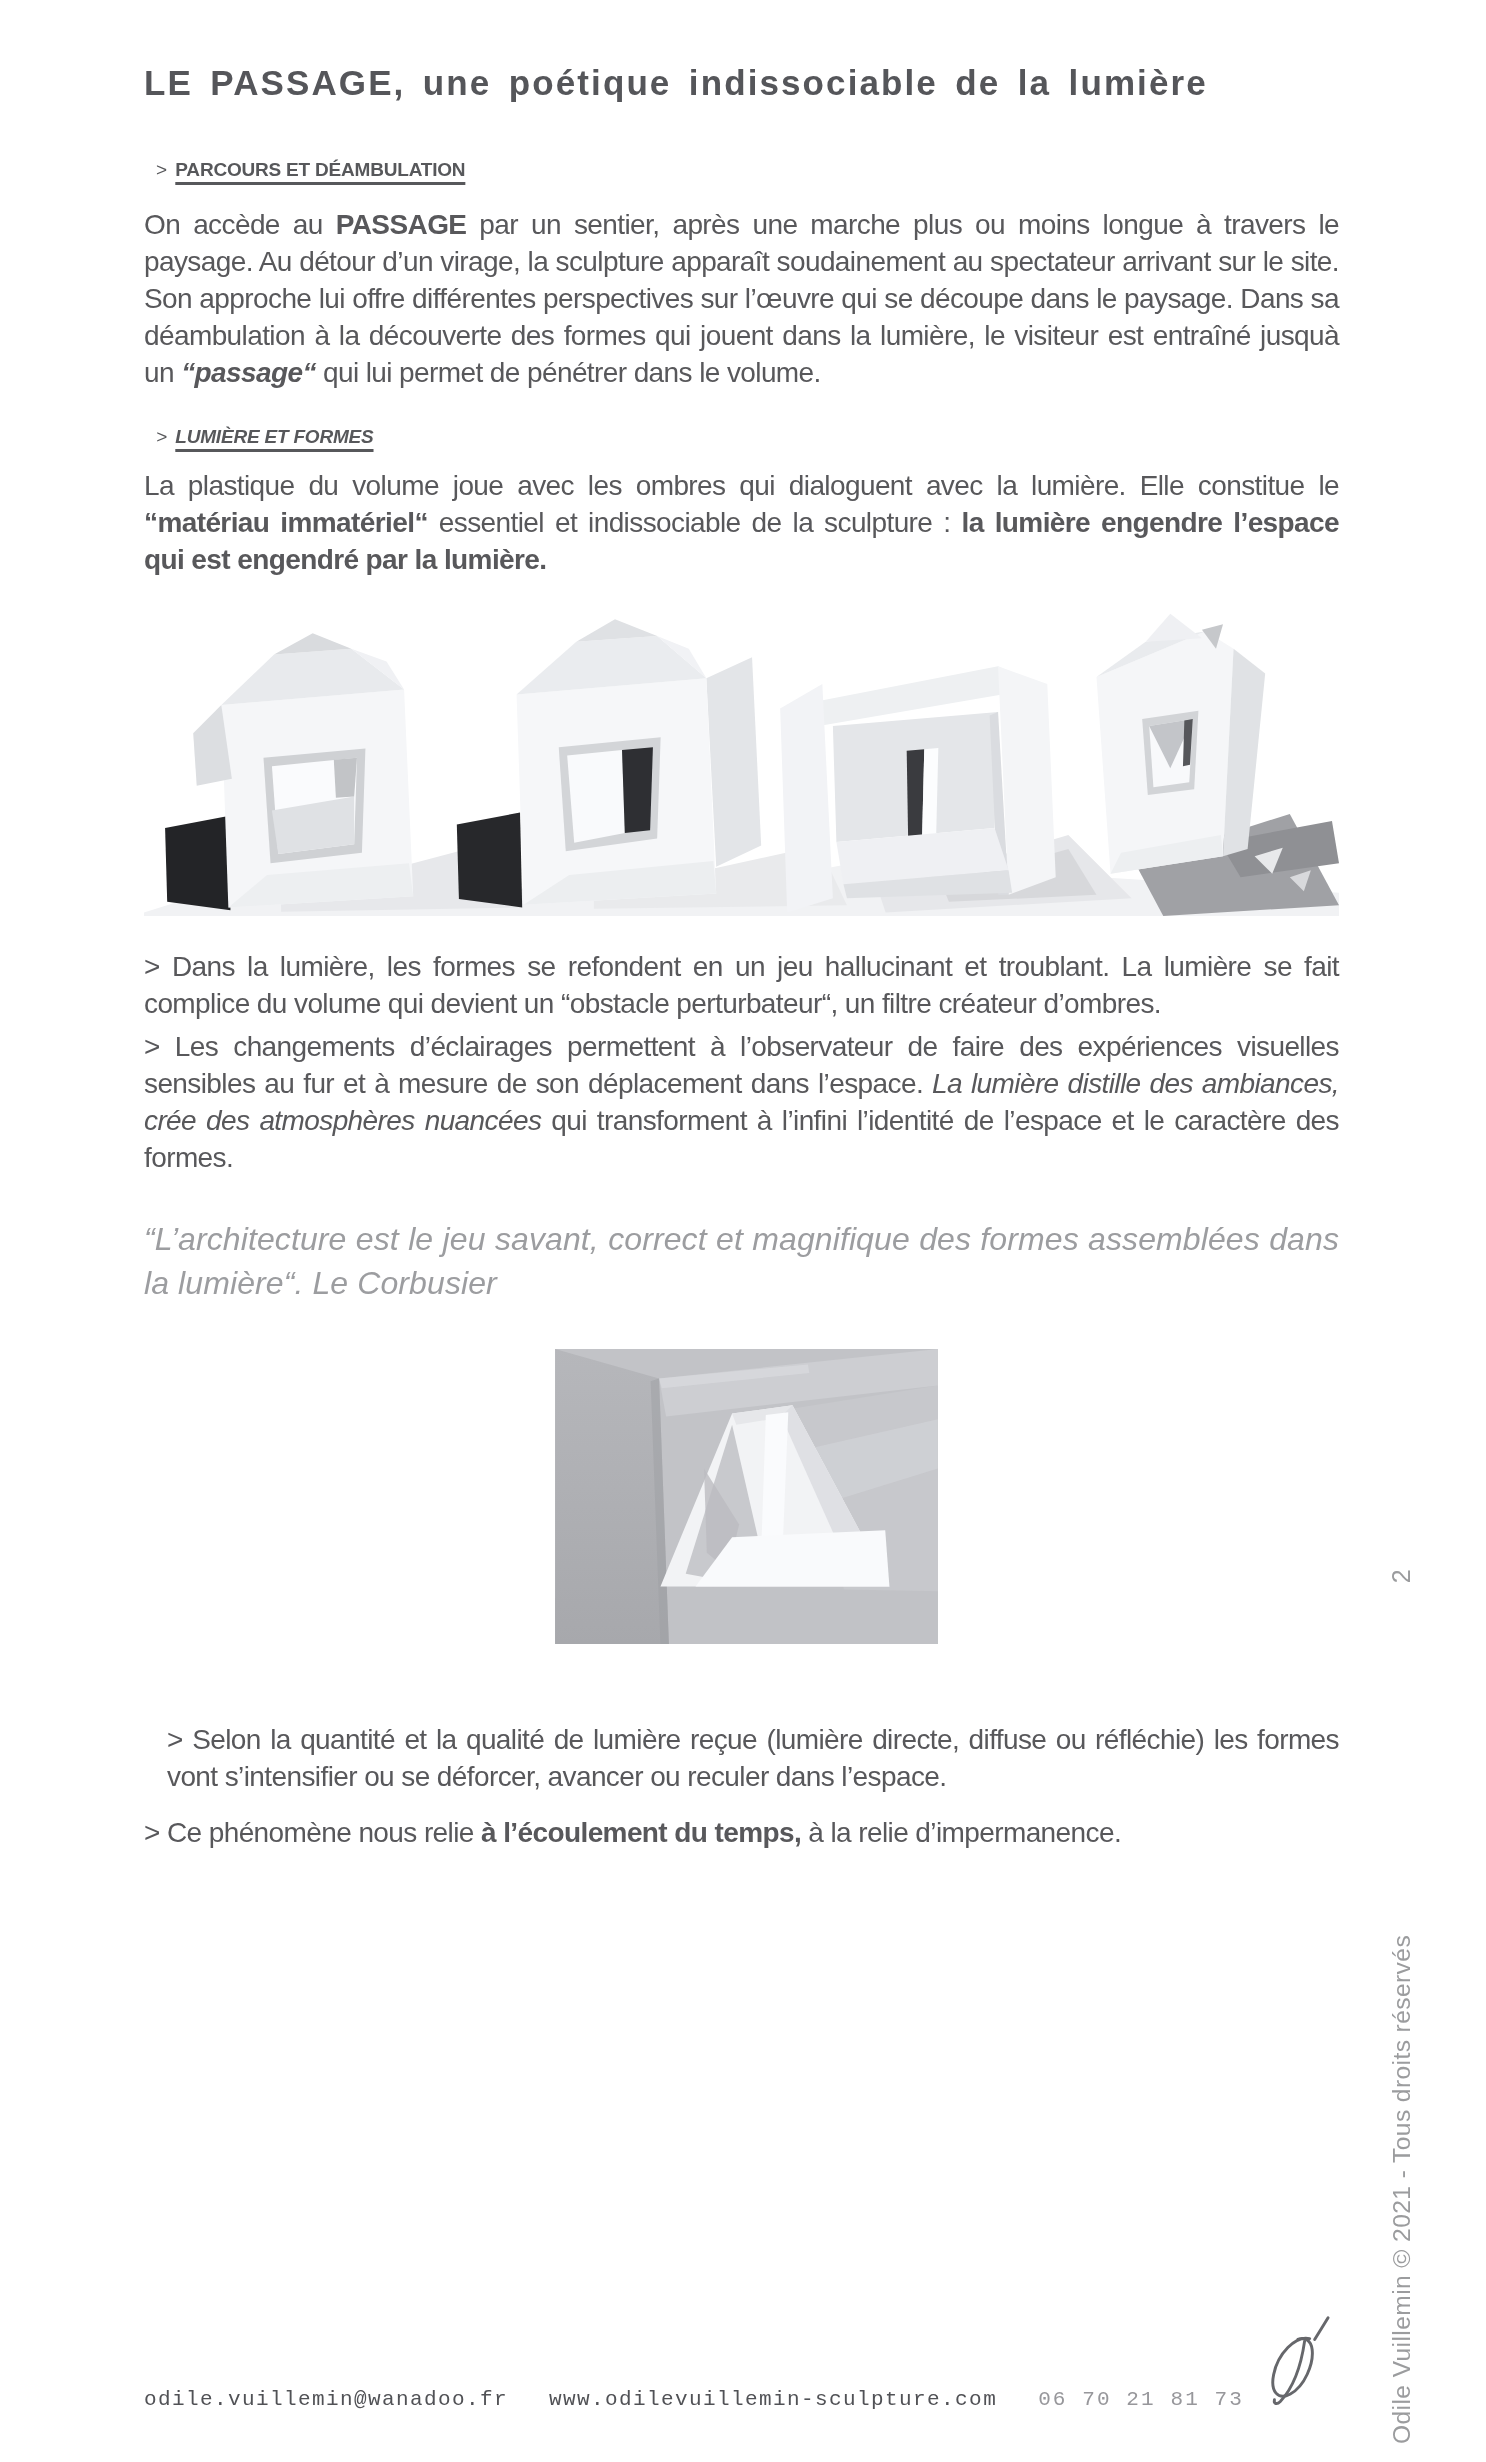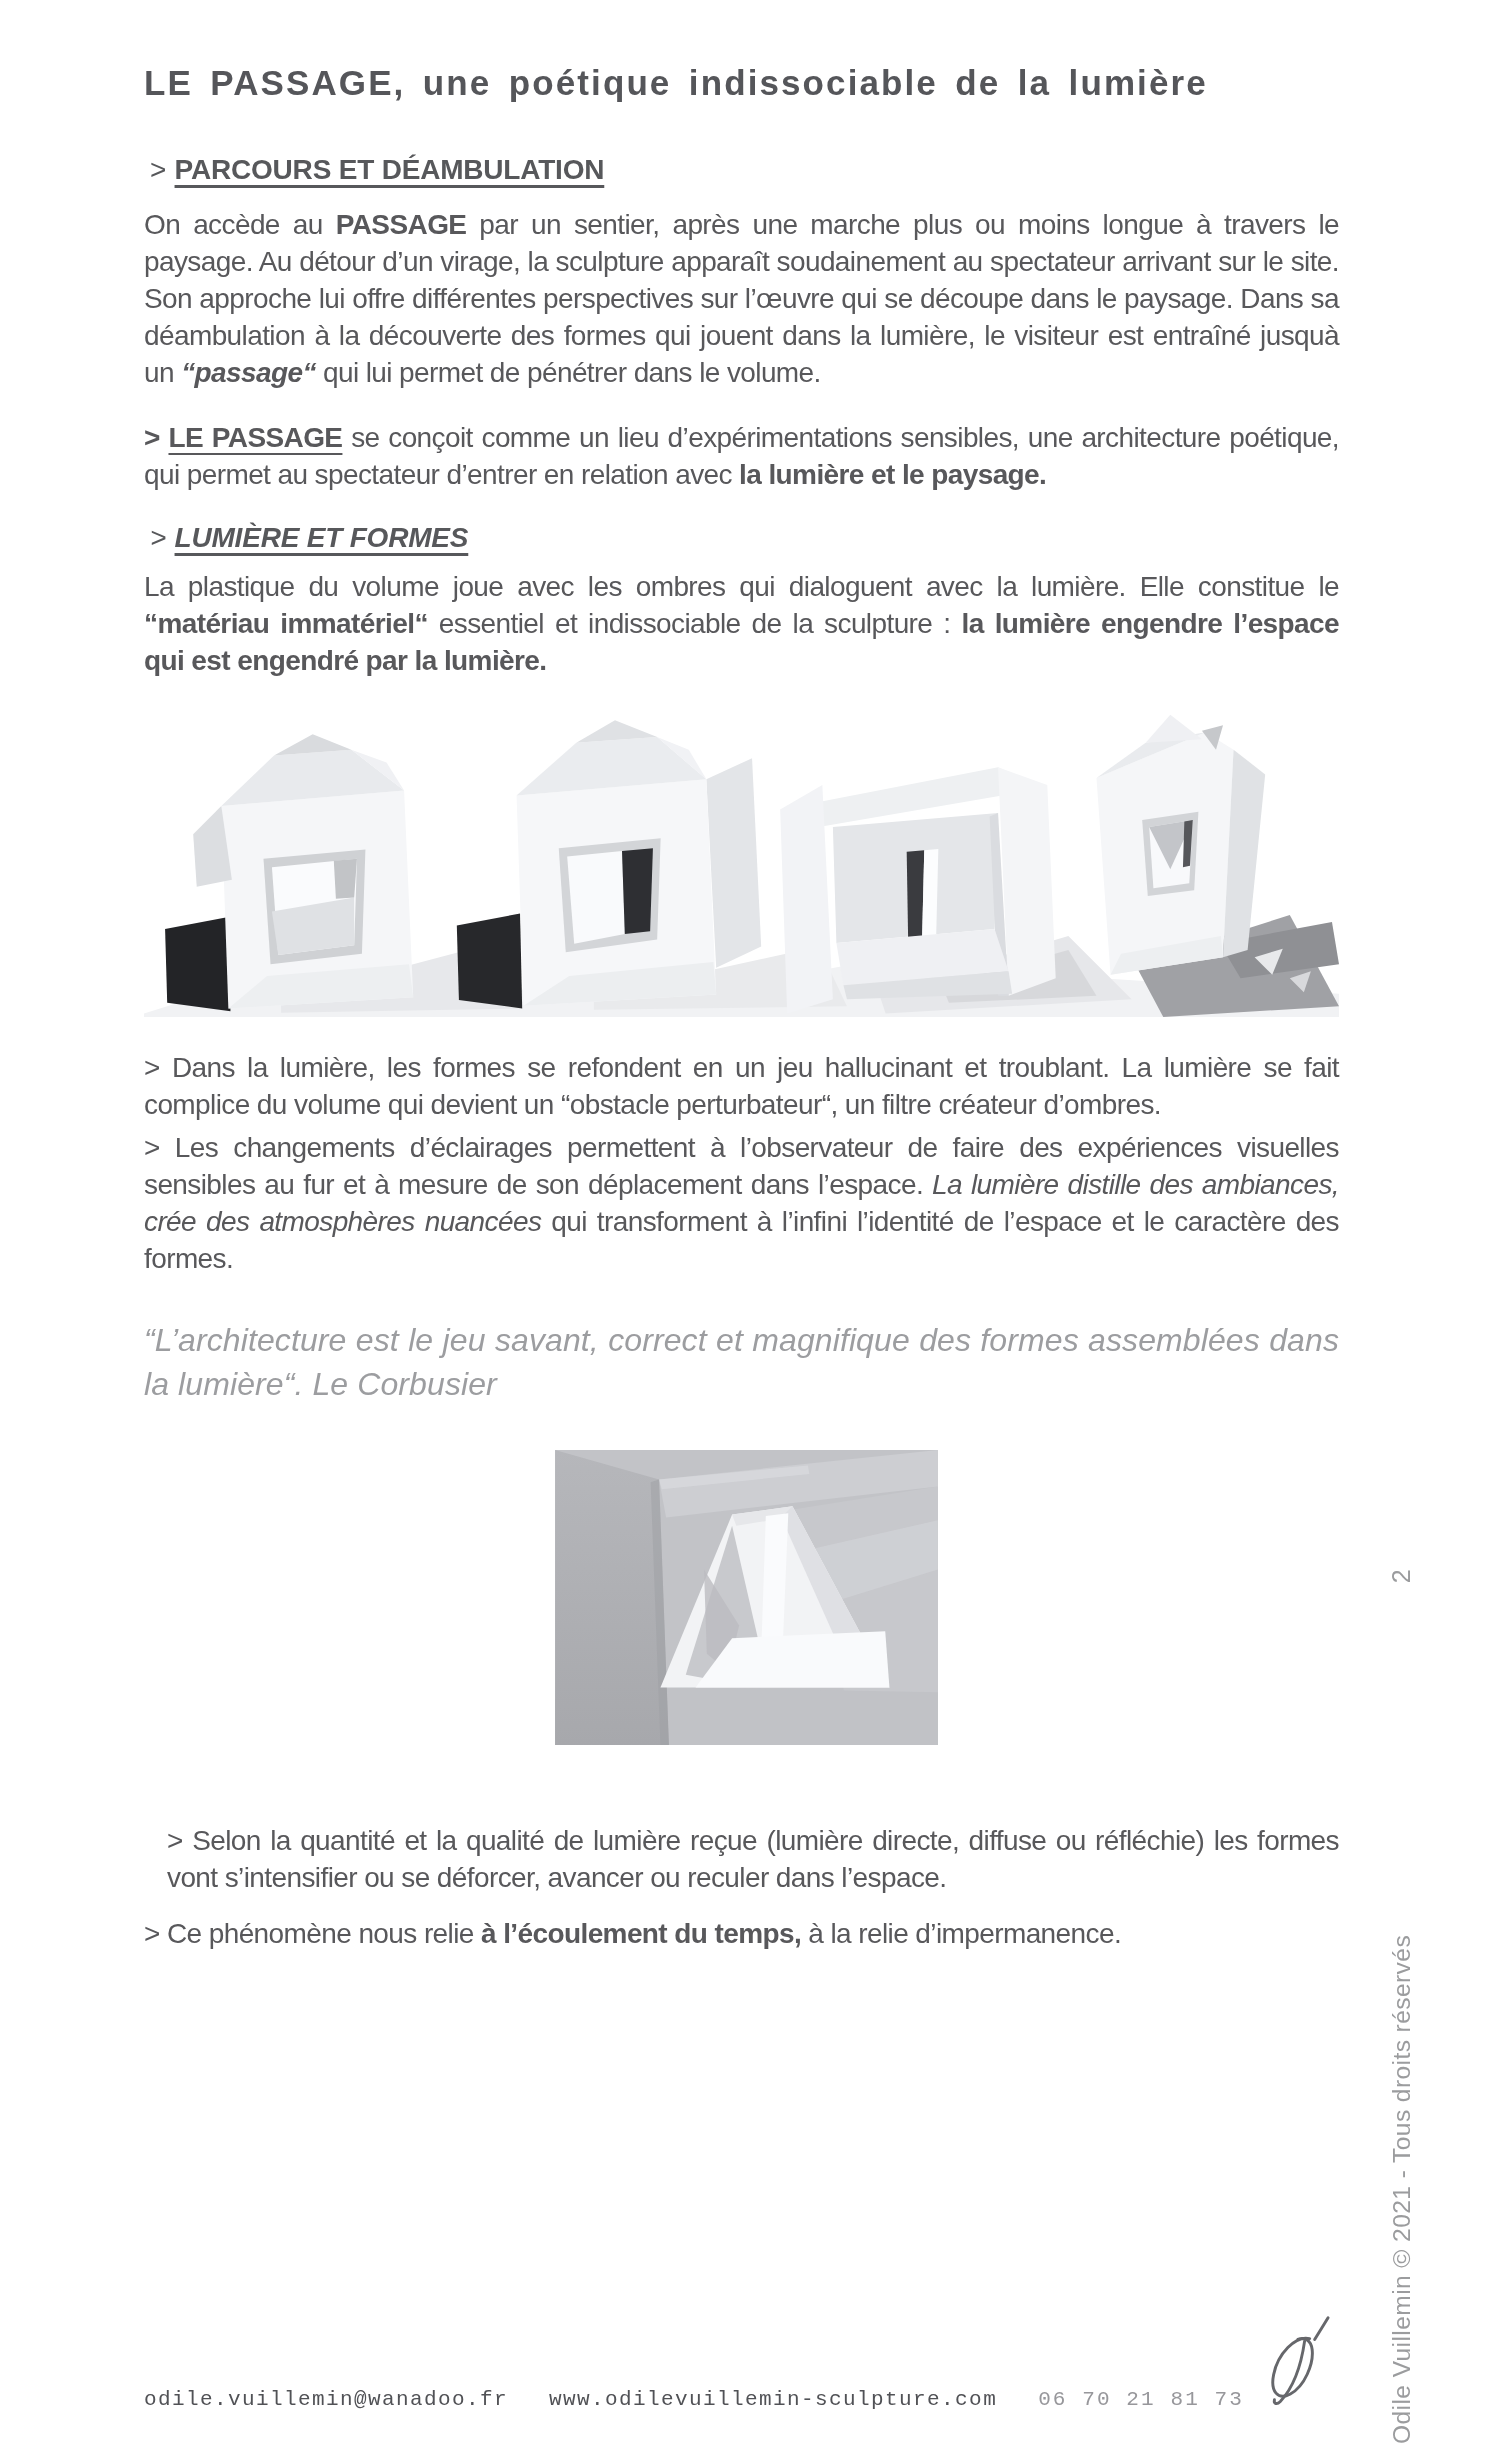--- a/index.html
+++ b/index.html
@@ -7,21 +7,21 @@
     width:1487px;height:2462px;position:relative;background:#ffffff;
     font-family:"Liberation Sans",sans-serif;overflow:hidden;
   }
   .page{position:absolute;inset:0;background:#ffffff;}
   .col{position:absolute;left:144px;top:62px;width:1195px;}
   h1.title{
     margin:0 0 49px 0;font-size:35px;line-height:41px;font-weight:600;
     letter-spacing:2.1px;word-spacing:5.6px;color:#55565A;white-space:nowrap;
   }
   h2.sec{
-    margin:0 0 19px 6px;font-size:28px;line-height:35px;font-weight:700;
+    margin:0 0 19px 12px;font-size:19px;line-height:35px;font-weight:700;
     color:#57585B;letter-spacing:-0.2px;
   }
   h2.sec .harrow{font-weight:400;margin-right:8.4px;}
   h2.sec .hlabel{text-decoration:underline;text-underline-offset:6.3px;text-decoration-thickness:2.5px;}
   p.body{
     margin:0;font-size:28px;line-height:37px;color:#58585B;
     text-align:justify;letter-spacing:-0.6px;hyphens:none;
   }
   p.quote{
     margin:0;font-size:32px;line-height:44px;font-style:italic;color:#9C9DA0;
@@ -54,21 +54,20 @@
 <div class="page">
 
   <div class="col">
 
     <h1 class="title">LE PASSAGE, une poétique indissociable de la lumière</h1>
 
     <h2 class="sec"><span class="harrow">&gt;</span><span class="hlabel">PARCOURS ET DÉAMBULATION</span></h2>
 
     <p class="body" style="margin-bottom:28px;"><span>On accède au </span><span class="b">PASSAGE</span><span> par un sentier, après une marche plus ou moins longue à travers le paysage. Au détour d’un virage, la sculpture apparaît soudainement au spectateur arrivant sur le site. Son approche lui offre différentes perspectives sur l’œuvre qui se découpe dans le paysage. Dans sa déambulation à la découverte des formes qui jouent dans la lumière, le visiteur est entraîné jusquà un </span><span class="b i">“passage“</span><span> qui lui permet de pénétrer dans le volume.</span></p>
 
-    <p class="body" style="margin-bottom:27px;"><span class="b">&gt; </span><span class="b u">LE PASSAGE</span><span> se conçoit comme un lieu d’expérimentations sensibles, une architecture poétique, qui permet au spectateur d’entrer en relation avec </span><span class="b">la lumière et le paysage.</span></p>
 
 
     <h2 class="sec" style="margin-bottom:12.6px;font-style:italic;"><span class="harrow">&gt;</span><span class="hlabel">LUMIÈRE ET FORMES</span></h2>
 
     <p class="body"><span>La plastique du volume joue avec les ombres qui dialoguent avec la lumière. Elle constitue le </span><span class="b">“matériau immatériel“</span><span> essentiel et indissociable de la sculpture : </span><span class="b">la lumière engendre l’espace qui est engendré par la lumière.</span></p>
 
     <div class="strip">
       <svg width="1195" height="306" viewBox="0 0 1700 435" role="img" aria-label="Quatre maquettes blanches de la sculpture LE PASSAGE dans la lumière">
         <polygon points="0,430 240,355 700,418 1020,358 1700,402 1700,435 0,435" fill="#f1f2f4"></polygon>
 

